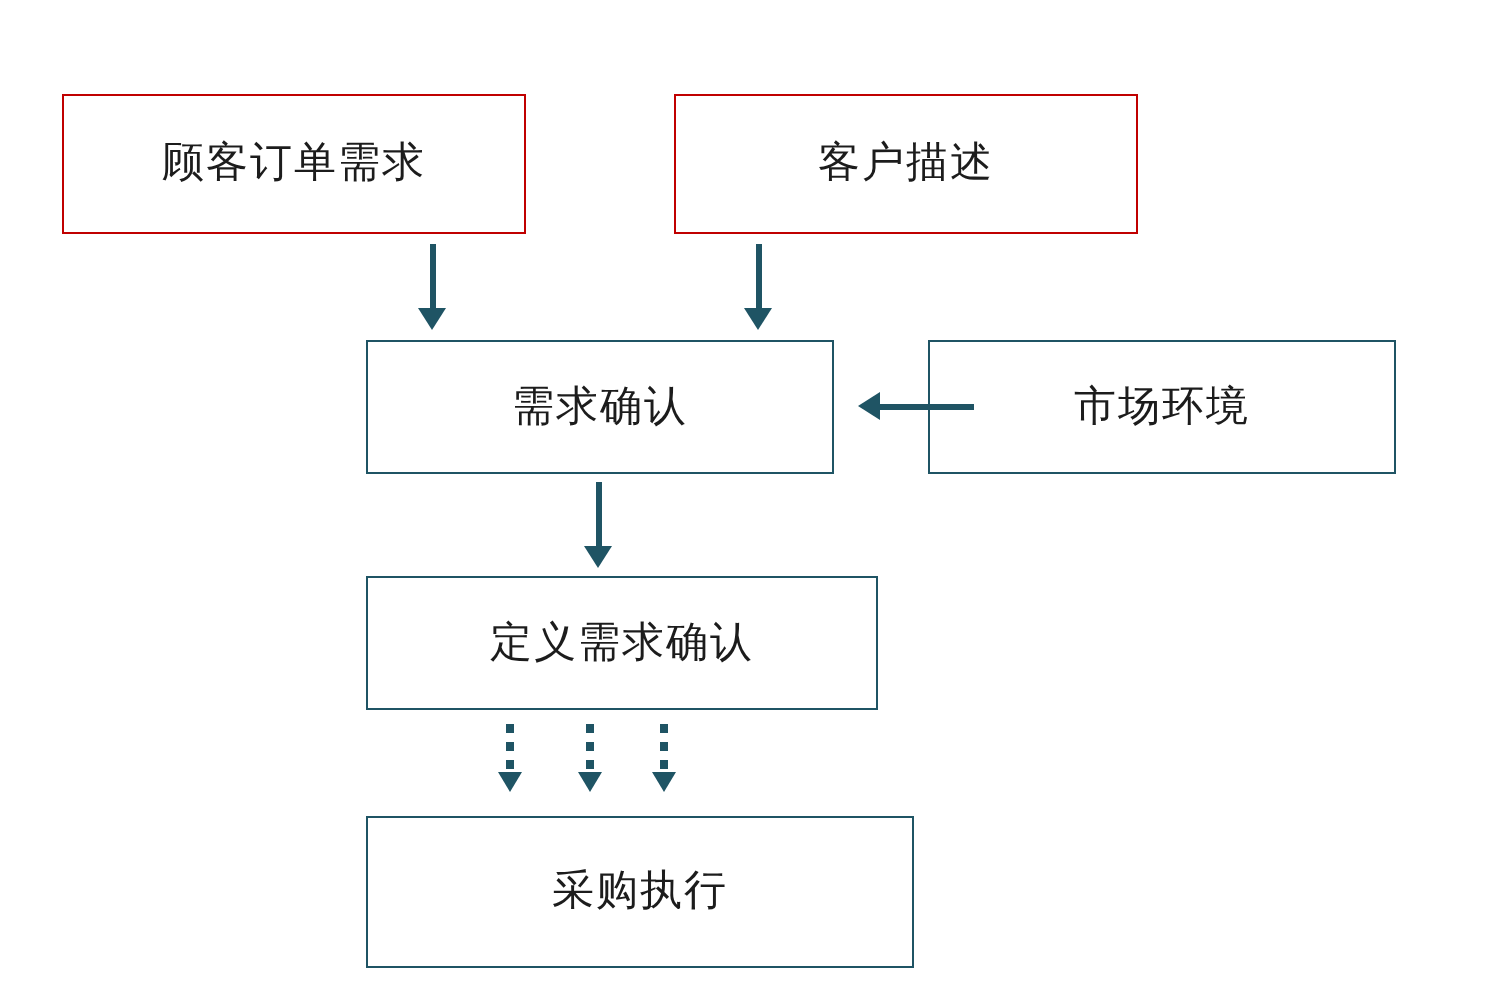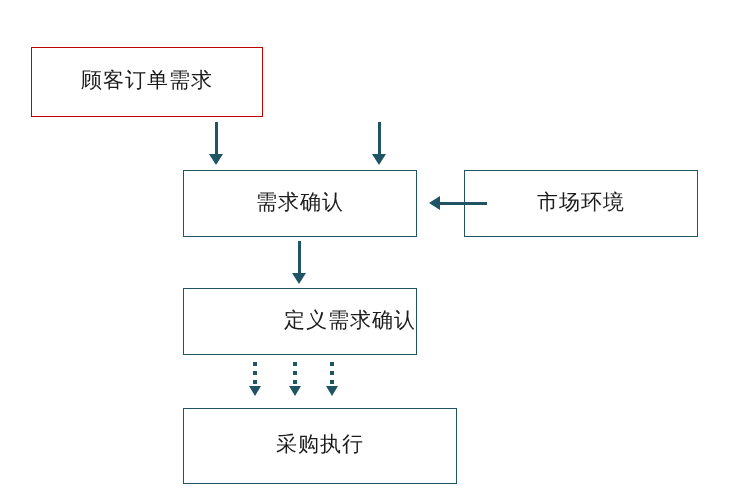--- a/index.html
+++ b/index.html
@@ -27,21 +27,21 @@
     background: #ffffff;
     border-style: solid;
     border-width: 1px;
     text-align: center;
   }
   .node .node-label {
     font-size: 21px;
     line-height: 1.1;
     letter-spacing: 1px;
     color: #1c1c1c;
-    font-family: Liberation Mono, monospace;
+    font-family: Liberation Serif, serif;
     white-space: nowrap;
   }
   .node.src  { border-color: #c00000; }
   .node.proc { border-color: #1f5464; }
 
   
   .conn { position: absolute; }
   .v-line {
     position: absolute;
     width: 3px;
@@ -84,30 +84,33 @@
 </style>
 </head>
 <body>
 
 <div id="canvas">
 
   <div class="node src" style="left:31px; top:47px; width:232px; height:70px;">
     <span class="node-label">顾客订单需求</span>
   </div>
 
+  <div class="node src" style="left:337px; top:47px; width:232px; height:70px;">
+    <span class="node-label">客户描述</span>
+  </div>
 
   <div class="node proc" style="left:183px; top:170px; width:234px; height:67px;">
     <span class="node-label">需求确认</span>
   </div>
 
   <div class="node proc" style="left:464px; top:170px; width:234px; height:67px;">
     <span class="node-label">市场环境</span>
   </div>
 
-  <div class="node proc" style="left:183px; top:288px; width:234px; height:67px;justify-content:flex-end;">
+  <div class="node proc" style="left:183px; top:288px; width:256px; height:67px;">
     <span class="node-label">定义需求确认</span>
   </div>
 
   <div class="node proc" style="left:183px; top:408px; width:274px; height:76px;">
     <span class="node-label">采购执行</span>
   </div>
 
   <div class="conn">
     <div class="v-line" style="left:215px; top:122px; height:33px;"></div>
     <div class="arrow-down" style="left:209px; top:154px;"></div>

